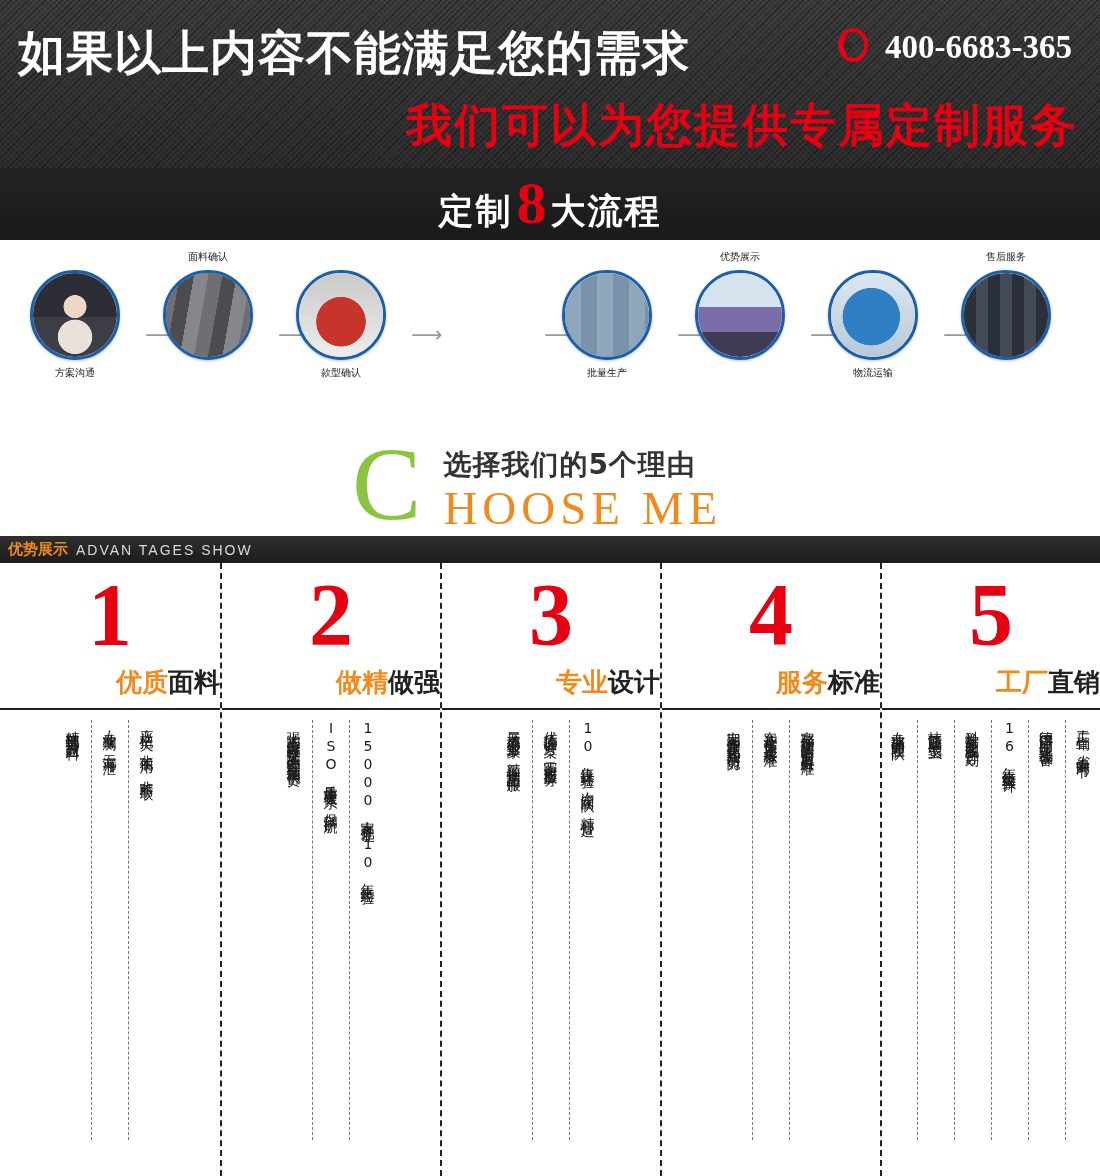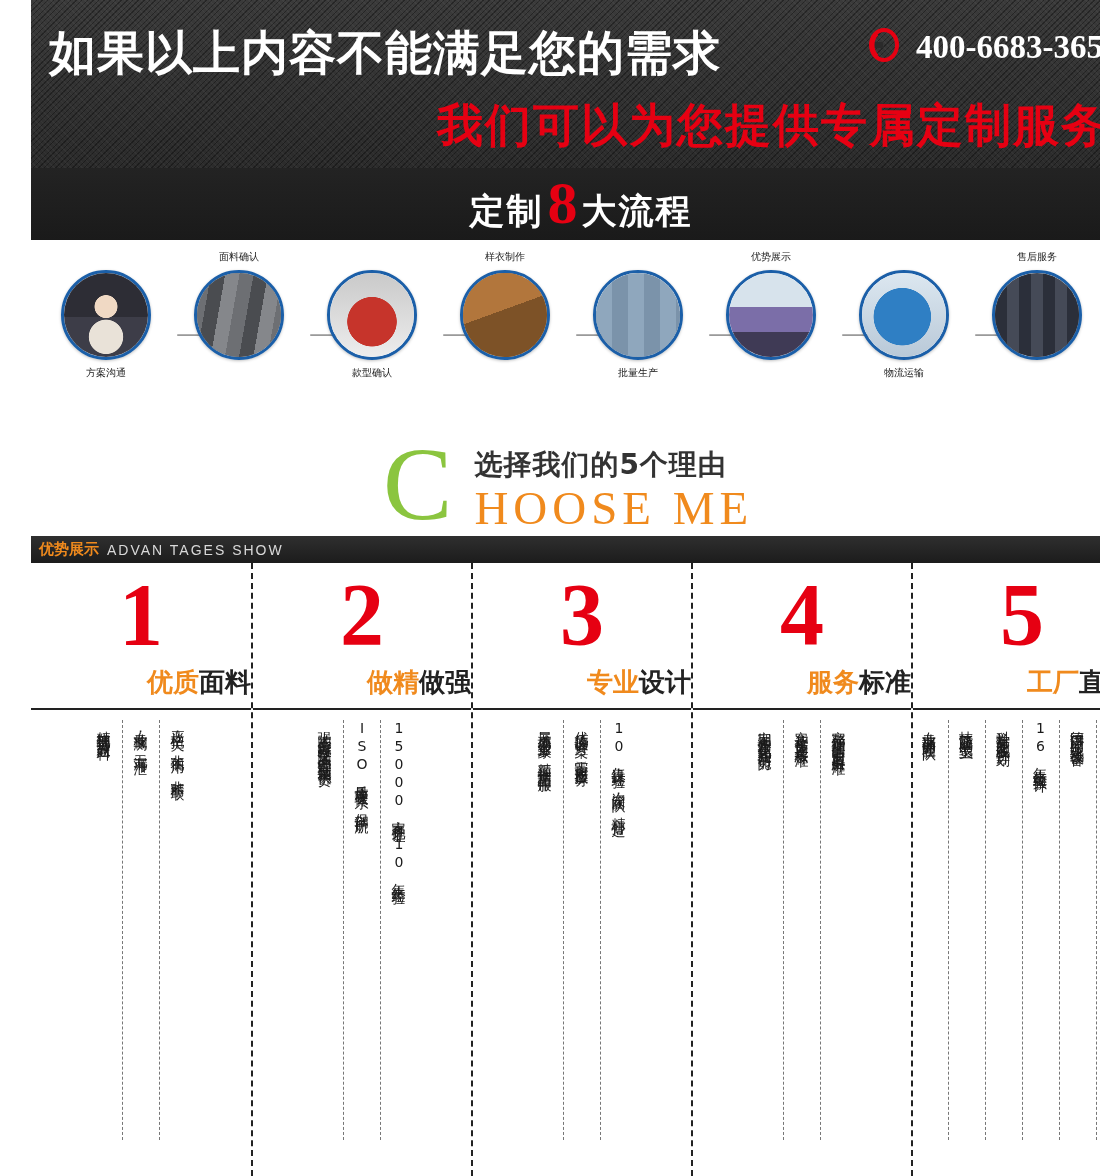--- a/index.html
+++ b/index.html
@@ -2,21 +2,21 @@
 <html><head>
 <meta charset="utf-8">
 <style>
   * { box-sizing: border-box; margin: 0; padding: 0; }
   html, body {
     width: 1100px; height: 1176px;
     font-family: "Liberation Sans", sans-serif;
     background: #ffffff;
     overflow: hidden;
   }
-  .page { position: relative; width: 1100px; height: 1176px; padding-left: 31px; }
+  .page { position: relative; width: 1100px; height: 1176px; }
 
   
   .header {
     position: relative;
     width: 1100px; height: 168px;
     background:
       repeating-linear-gradient(45deg, rgba(255,255,255,0.035) 0px, rgba(255,255,255,0.035) 1px, rgba(0,0,0,0) 1px, rgba(0,0,0,0) 4px),
       repeating-linear-gradient(-45deg, rgba(0,0,0,0.35) 0px, rgba(0,0,0,0.35) 1px, rgba(0,0,0,0) 1px, rgba(0,0,0,0) 4px),
       linear-gradient(#3a3a3a, #2b2b2b);
     overflow: hidden;
@@ -233,26 +233,20 @@
     <div class="arrow" style="left:278px; top:82px;">⟶</div>
 
     <div class="step" style="left:276px; top:30px;">
       <div class="circ">
           <div class="img ph-shirt"></div>
         </div>
       <div class="cap">款型确认</div>
     </div>
     <div class="arrow" style="left:411px; top:82px;">⟶</div>
 
-    <div class="step up" style="left:409px; top:10px;">
-      <div class="cap">样衣制作</div>
-      <div class="circ">
-          <div class="img ph-sewing"></div>
-        </div>
-    </div>
     <div class="arrow" style="left:544px; top:82px;">⟶</div>
 
     <div class="step" style="left:542px; top:30px;">
       <div class="circ">
           <div class="img ph-factory"></div>
         </div>
       <div class="cap">批量生产</div>
     </div>
     <div class="arrow" style="left:677px; top:82px;">⟶</div>
 

